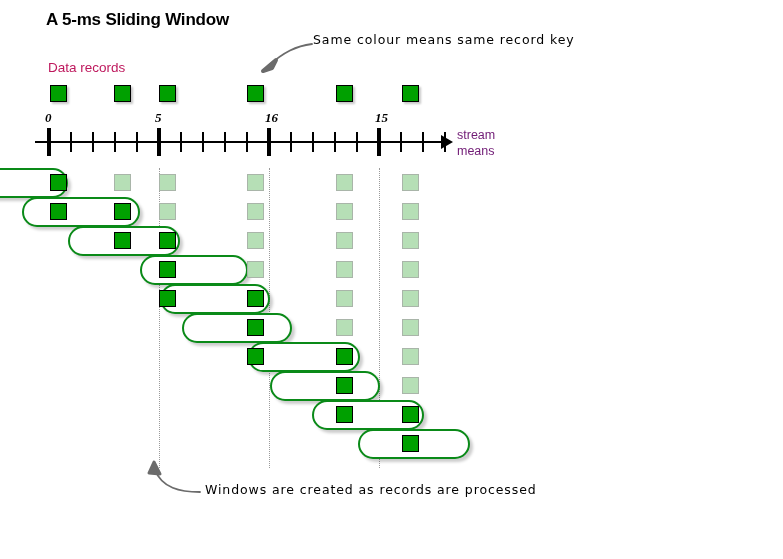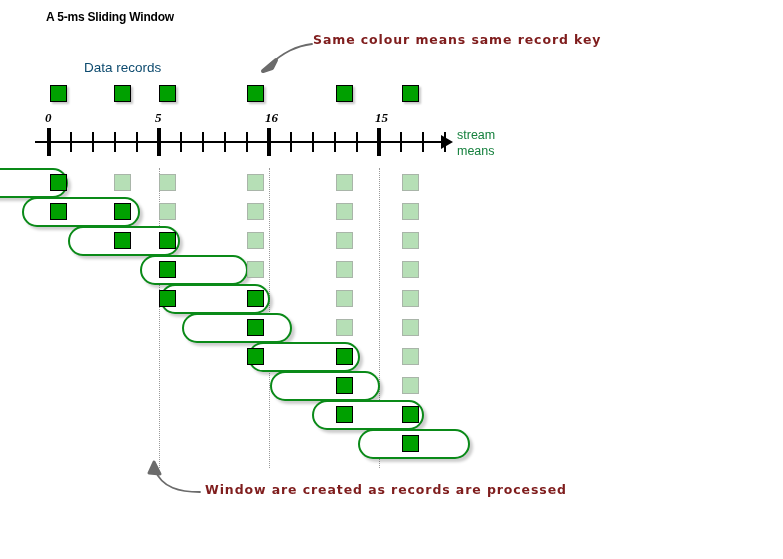--- a/index.html
+++ b/index.html
@@ -6,39 +6,38 @@
   body{
     width:783px;height:559px;position:relative;overflow:hidden;
     background:#ffffff;
     font-family:"Liberation Sans", sans-serif;
   }
   #stage{position:absolute;left:0;top:0;width:783px;height:559px;}
 
   .title{
     position:absolute;left:46px;top:10px;
     font-family:"Liberation Sans", sans-serif;
-    font-size:12px;font-weight:bold;color:#000;letter-spacing:-0.2px;
+    font-size:17px;font-weight:bold;color:#000;letter-spacing:-0.2px;
   }
   .datarec-label{
     position:absolute;left:48px;top:60px;
-    font-size:13.5px;color:#0c4a6e;margin-left:36px;
+    font-size:13.5px;color:#be185d;
   }
   .stream-label{
     position:absolute;left:457px;top:127px;
-    font-size:12.5px;color:#15803d;line-height:16px;
+    font-size:12.5px;color:#701a75;line-height:16px;
   }
 
   
   .hand{
     position:absolute;
     font-family:"DejaVu Sans", sans-serif;
-    font-size:12.5px;color:#7f1d1d;
+    font-size:12.5px;color:#000000;
     letter-spacing:0.9px;
     white-space:nowrap;
-    font-weight:bold;
   }
   #anno-top{left:313px;top:32px;}
   #anno-bottom{left:205px;top:482px;}
 
   
   .axis-line{
     position:absolute;left:35px;top:141px;width:410px;height:2px;background:#000;
   }
   .arrowhead{
     position:absolute;left:441px;top:135px;
@@ -93,21 +92,21 @@
   <div class="title">A 5-ms Sliding Window</div>
 
   <div class="datarec-label">Data records</div>
 
   <div class="stream-label">
     <span>stream</span><br>
     <span>means</span>
   </div>
 
   <div class="hand" id="anno-top">Same colour means same record key</div>
-  <div class="hand" id="anno-bottom">Window are created as records are processed</div>
+  <div class="hand" id="anno-bottom">Windows are created as records are processed</div>
 
   <div class="axis-line"></div>
   <div class="arrowhead"></div>
   <div id="ticks">
       <div class="tick major" style="left: 47px;"></div>
       <div class="tick-label" style="left: 45px;">0</div>
       <div class="tick minor" style="left: 70px;"></div>
       <div class="tick minor" style="left: 92px;"></div>
       <div class="tick minor" style="left: 114px;"></div>
       <div class="tick minor" style="left: 136px;"></div>

